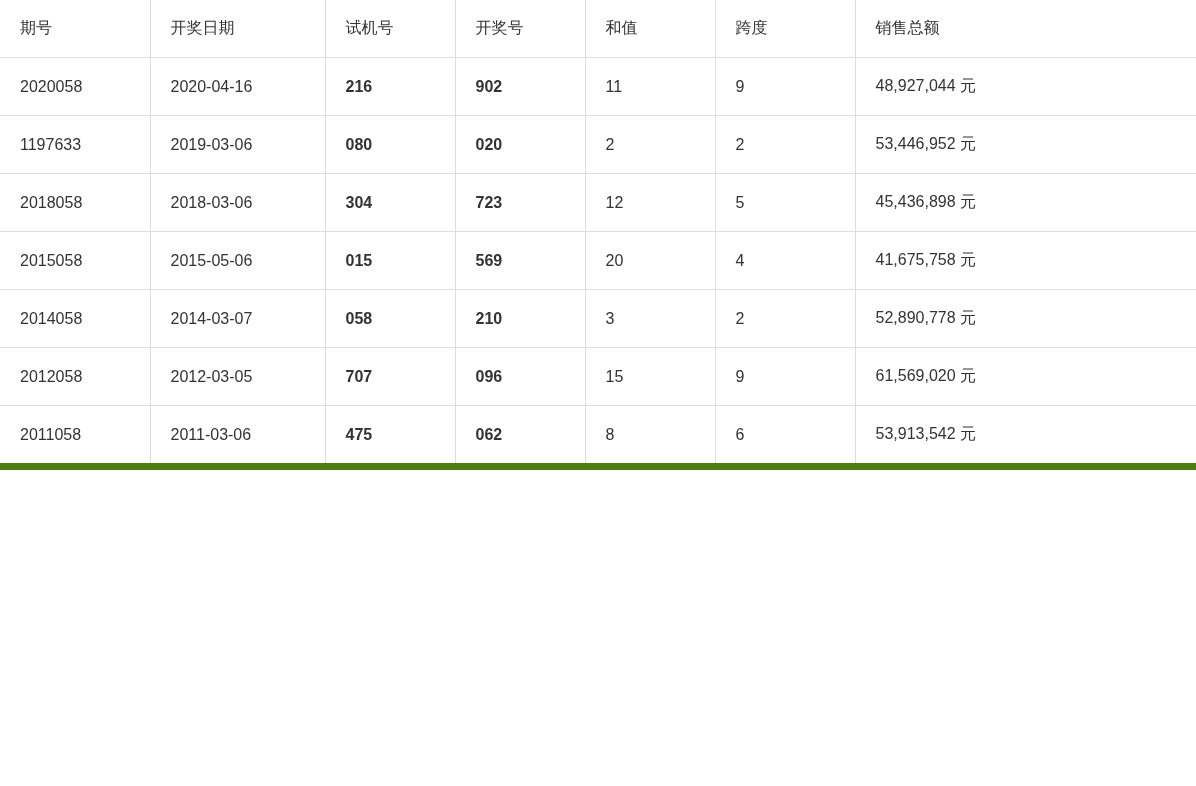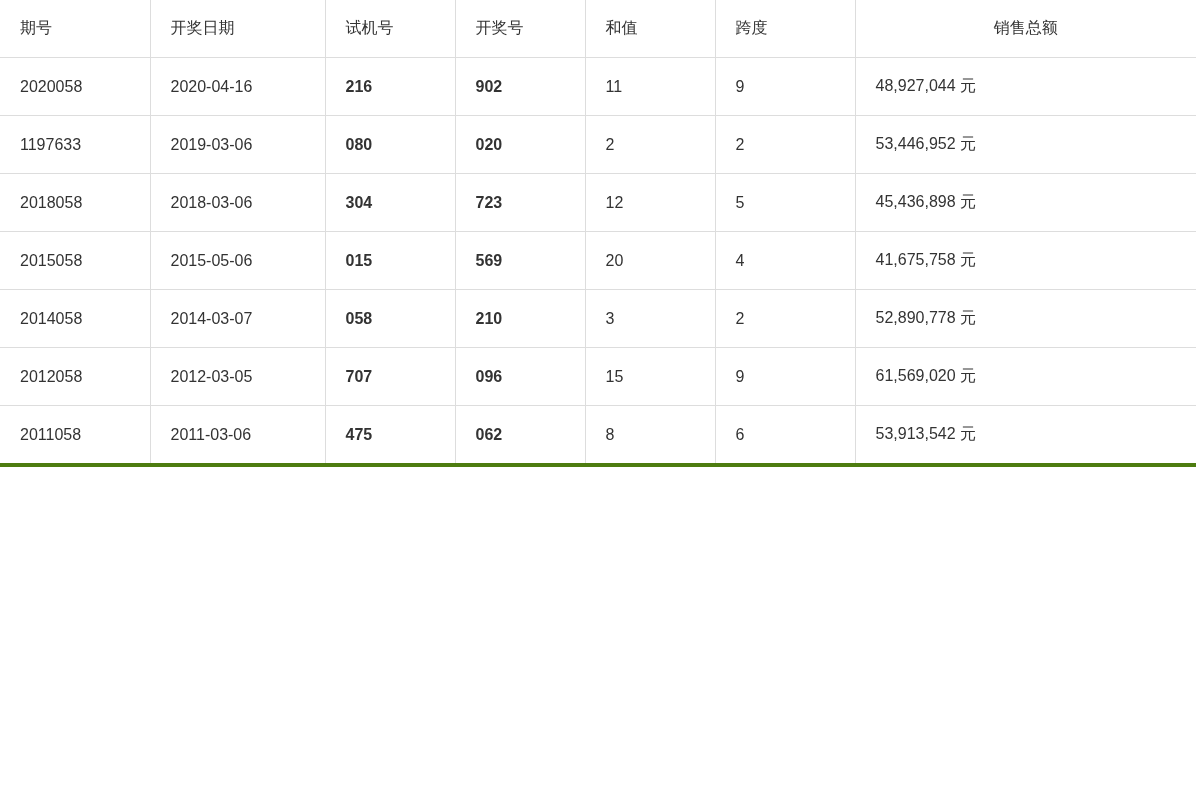--- a/index.html
+++ b/index.html
@@ -34,35 +34,34 @@
       padding: 18px 20px;
       text-align: left;
       font-weight: normal;
       font-size: 16px;
       color: #333;
       border-bottom: 1px solid #ddd;
       border-right: 1px solid #ddd;
     }
     thead tr th:last-child {
       border-right: none;
-      text-align: center;
     }
     tbody tr td {
       padding: 18px 20px;
       font-size: 16px;
       color: #333;
       border-bottom: 1px solid #ddd;
       border-right: 1px solid #ddd;
       vertical-align: middle;
     }
     tbody tr td:last-child {
       border-right: none;
     }
     tbody tr:last-child td {
-      border-bottom: 4px solid #4d7c0f;
+      border-bottom: 7px solid #4d7c0f;
     }
     .bold {
       font-weight: bold;
     }
     tbody tr:nth-child(even) {
       background: #fff;
     }
     tbody tr:nth-child(odd) {
       background: #fff;
     }

